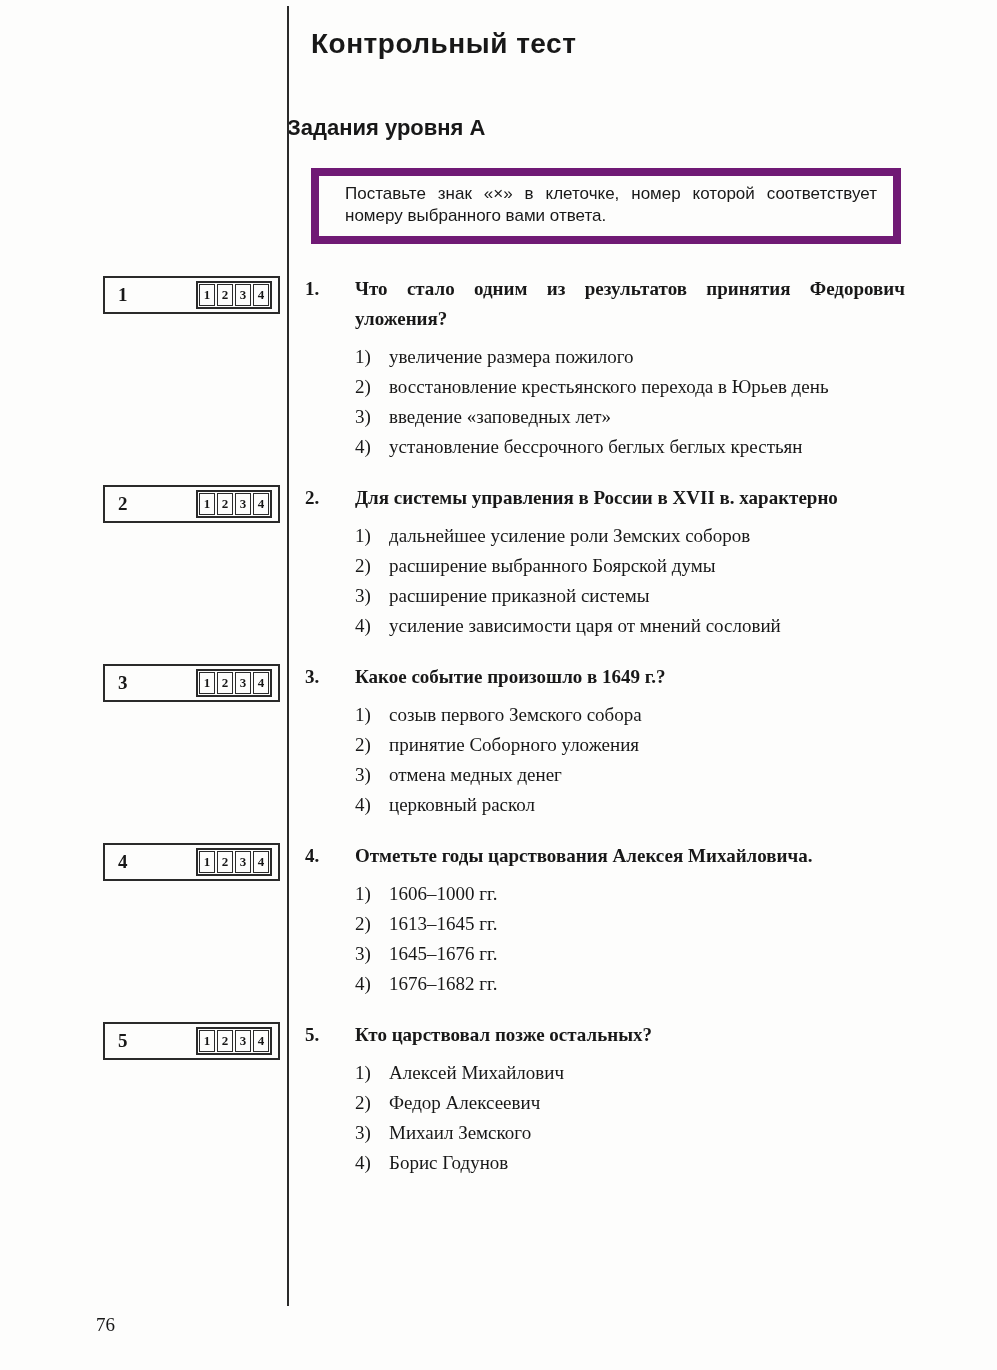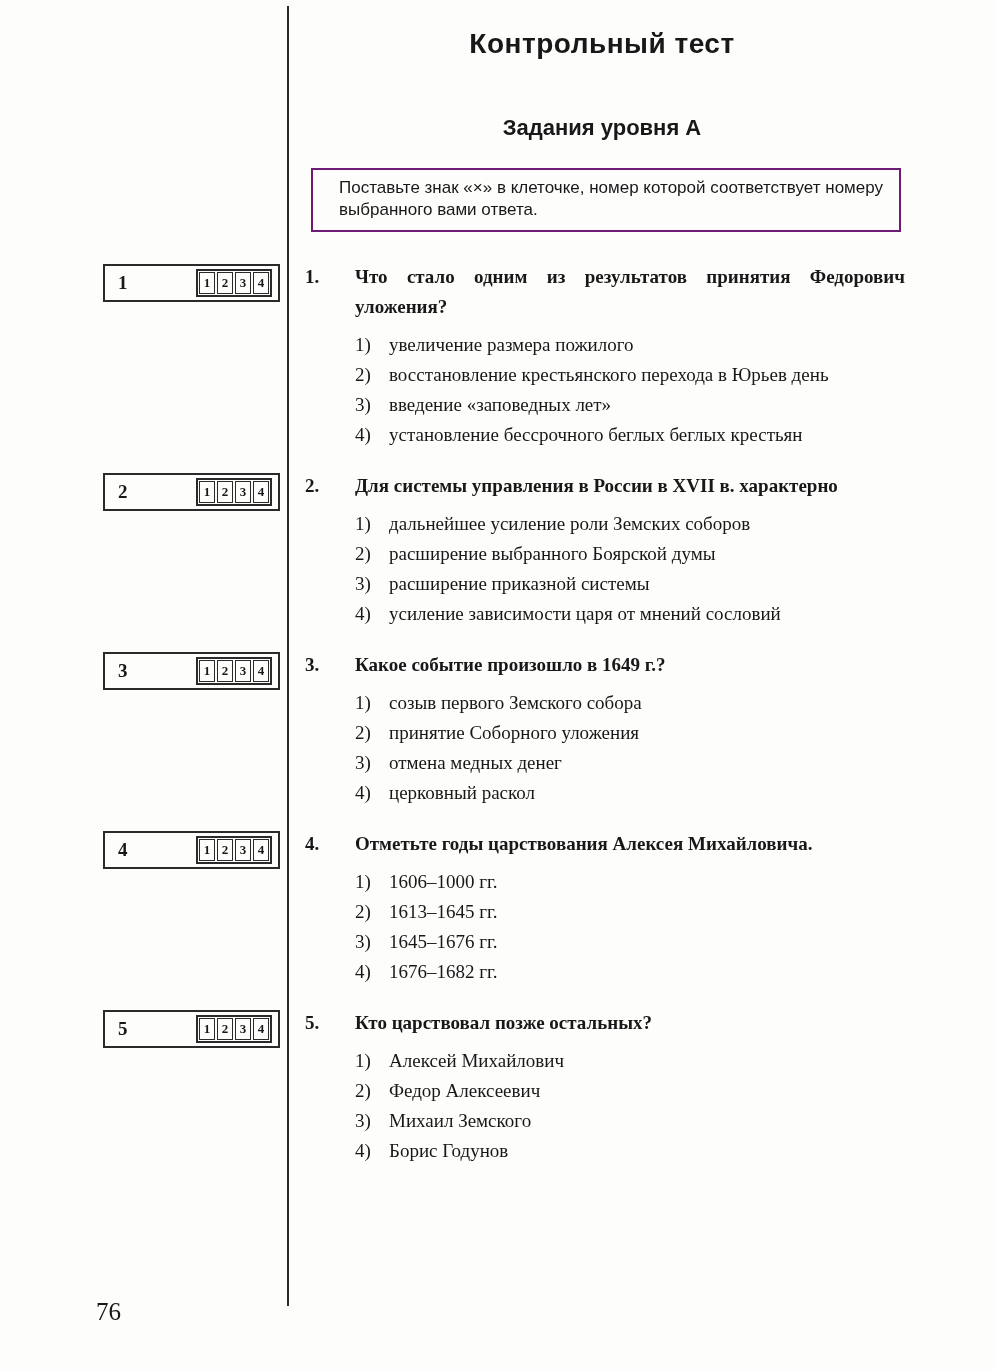--- a/index.html
+++ b/index.html
@@ -18,36 +18,37 @@
     background: #2a2a2a;
   }
   
   h1.page-title {
     font-family: "Liberation Sans", sans-serif;
     font-weight: bold;
     font-size: 28px;
     margin: 0 0 0 287px;
     padding-top: 28px;
     width: 630px;
-    text-align: center;
+    text-align: left;
     letter-spacing: 0.5px;
+    padding-left: 24px;
   }
   h2.section-title {
     font-family: "Liberation Sans", sans-serif;
     font-weight: bold;
     font-size: 22px;
     margin: 55px 0 0 287px;
     width: 630px;
-    text-align: center;
+    text-align: left;
   }
   .instruction-box {
     box-sizing: border-box;
     margin: 27px 0 0 311px;
     width: 590px;
-    border: 2px solid #701a75;
+    border: 8px solid #701a75;
     padding: 7px 16px 8px 26px;
     font-family: "Liberation Sans", sans-serif;
     font-size: 17px;
     line-height: 1.32;
     text-align: justify;
   }
   
   #questions { margin-top: 30px; }
   .q-row { display: flex; margin-bottom: 21px; }
   .left-col { width: 287px; flex: none; }
@@ -88,22 +89,22 @@
     padding: 0;
     font-size: 19px;
     line-height: 30px;
   }
   .option { display: flex; }
   .opt-num { width: 34px; flex: none; }
   .opt-text { flex: 1; text-align: justify; }
   
   .page-number {
     position: absolute;
-    left: 96px; bottom: 44px;
-    font-size: 25px;
+    left: 96px; bottom: 34px;
+    font-size: 19px;
   }
 </style>
 </head>
 <body>
 
 <div class="page">
 
   <div class="vline"></div>
 
   <header>

